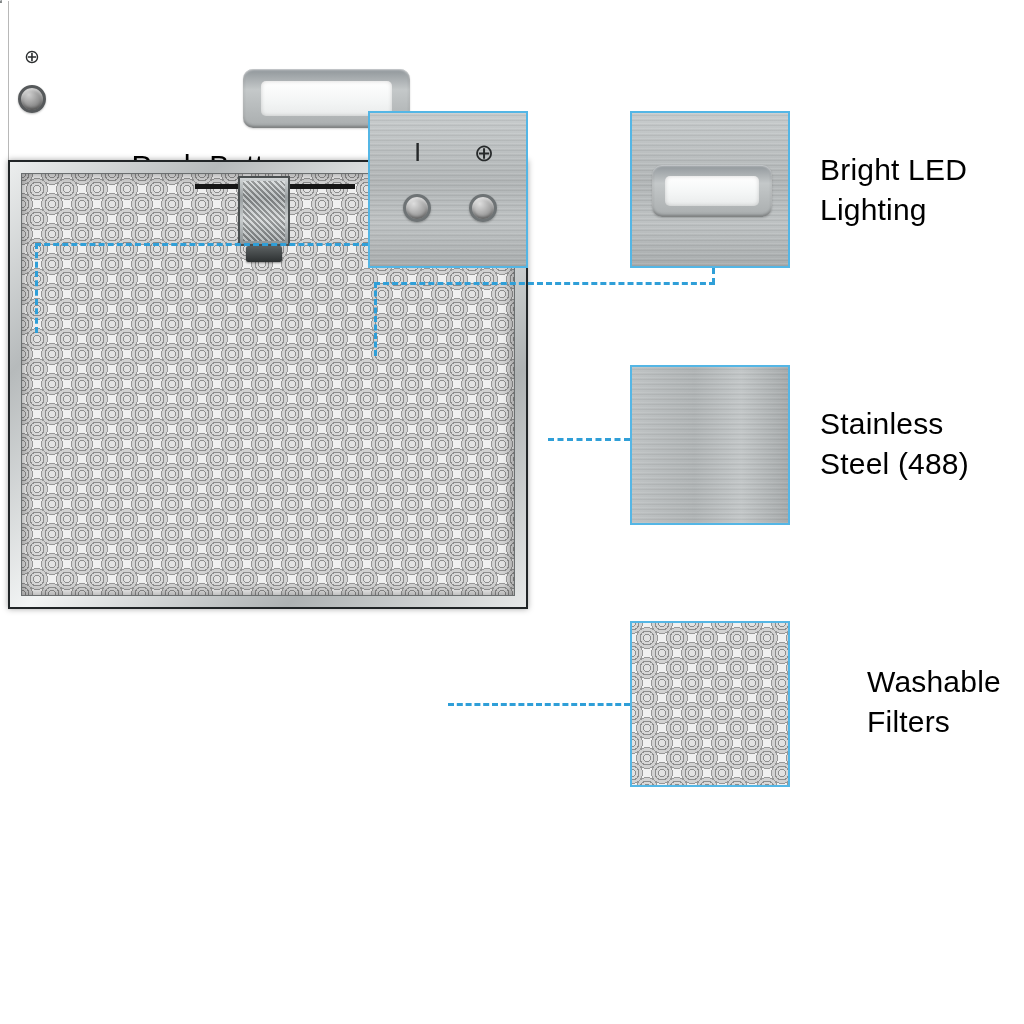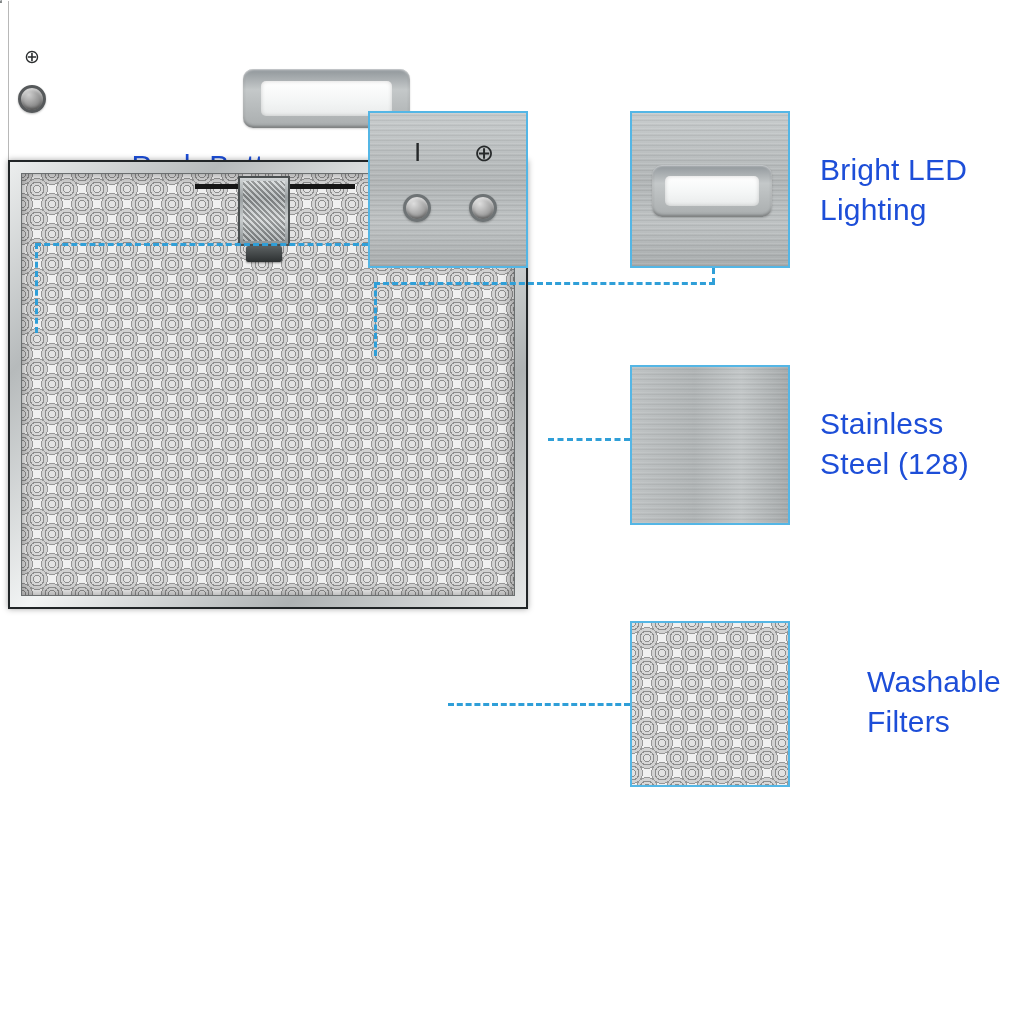--- a/index.html
+++ b/index.html
@@ -1,21 +1,21 @@
 <!DOCTYPE html>
 <html><head>
 <meta charset="utf-8">
 <style>
   html,body{margin:0;padding:0;background:#fff;}
   #stage{position:relative;width:1024px;height:1024px;background:#ffffff;overflow:hidden;
          font-family:"Liberation Sans",sans-serif;}
   .abs{position:absolute;box-sizing:border-box;}
 
   
-  .label{font-size:30px;line-height:1.32;color:#1d4ed8;white-space:pre-line;letter-spacing:.2px;}
+  .label{font-size:30px;line-height:1.32;color:#000000;white-space:pre-line;letter-spacing:.2px;}
   .label.center{text-align:center;}
 
   
   .callout{border:2px solid #54b6e5;box-sizing:border-box;z-index:4;}
 
   
   .steel{
     background-image:
       repeating-linear-gradient(180deg, rgba(255,255,255,.10) 0 1px, rgba(0,0,0,.06) 2px 3px, rgba(255,255,255,0) 3px 5px),
       linear-gradient(180deg,#c8cccd,#b2b6b7 45%,#bec2c3 72%,#a8acad);
@@ -143,21 +143,21 @@
   <div class="abs callout steel" style="left:630px;top:111px;width:160px;height:157px;">
     <div class="abs led-outer" style="left:20px;top:52px;width:120px;height:52px;">
       <div class="led-inner"></div>
     </div>
   </div>
   <div class="abs label" style="left:820px;top:150px;width:190px;">Bright LED
 Lighting</div>
 
   <div class="abs callout steel-v" style="left:630px;top:365px;width:160px;height:160px;"></div>
   <div class="abs label" style="left:820px;top:404px;width:190px;">Stainless
-Steel (128)</div>
+Steel (488)</div>
 
   <div class="abs callout mesh" style="left:630px;top:621px;width:160px;height:166px;"></div>
   <div class="abs label" style="left:820px;top:662px;width:190px;margin-left:47px;">Washable
 Filters</div>
 
   <div class="abs dash-h" style="left:35px;top:243px;width:333px;height:0;"></div>
   <div class="abs dash-v" style="left:35px;top:243px;width:0;height:90px;"></div>
 
   <div class="abs dash-v" style="left:712px;top:268px;width:0;height:16px;"></div>
   <div class="abs dash-h" style="left:374px;top:282px;width:341px;height:0;"></div>

